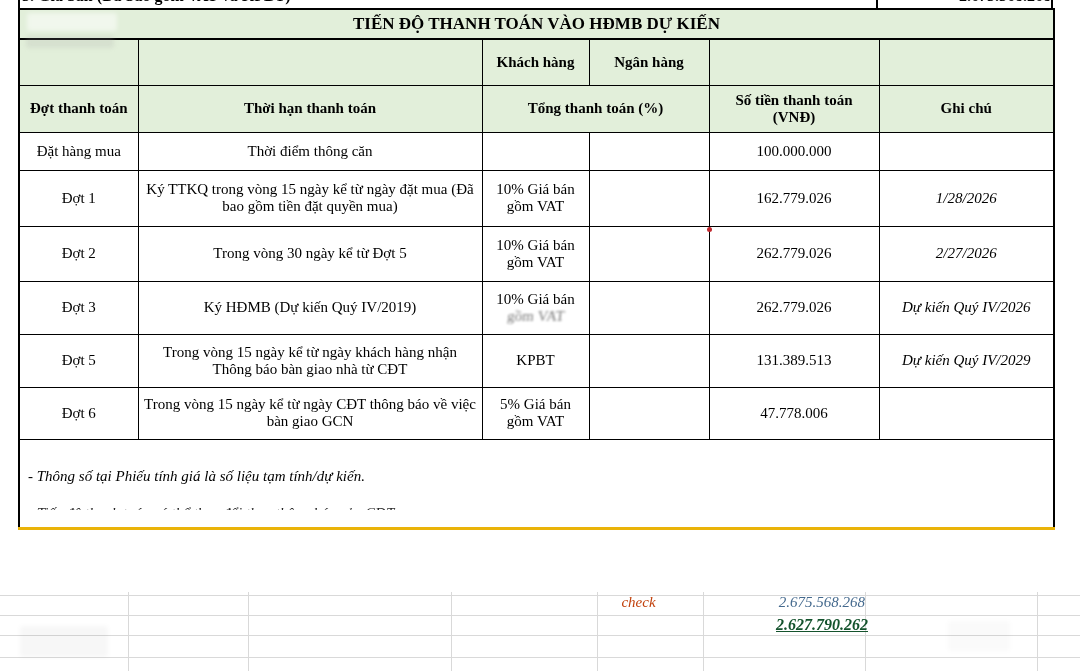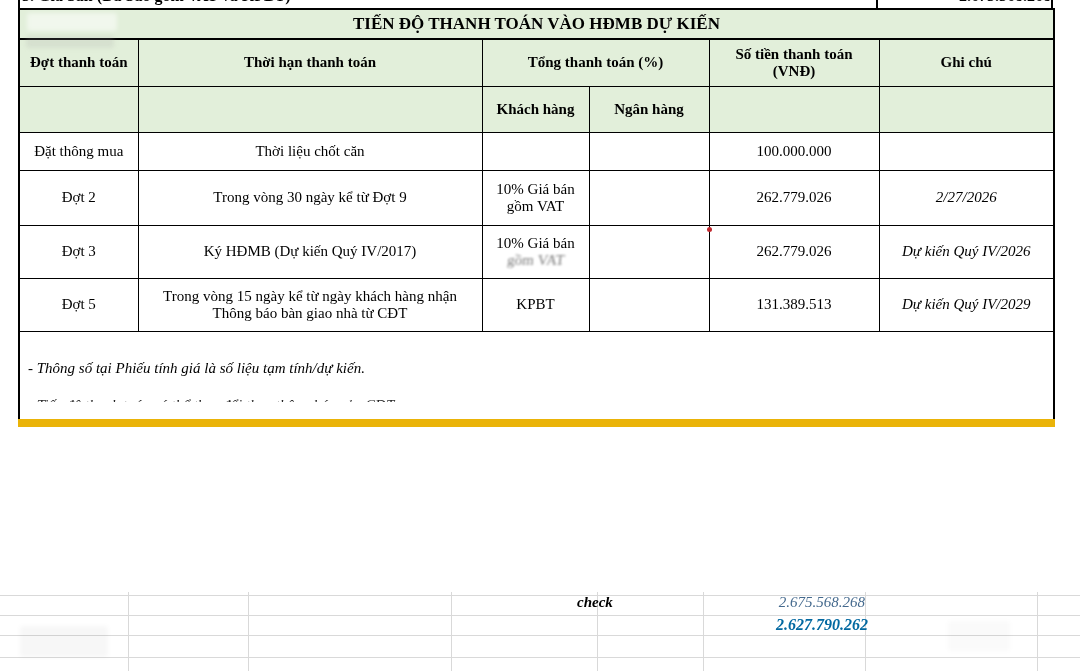--- a/index.html
+++ b/index.html
@@ -15,36 +15,36 @@
 
   
   table.sched { position: absolute; top: 8px; left: 18px; width: 1035px; border-collapse: collapse; table-layout: fixed; }
   table.sched td { border: 1.5px solid #000; vertical-align: middle; text-align: center; font-size: 15px; white-space: pre-line; padding: 2px 4px; }
   table.sched { border: 2px solid #000; }
   tr.title-row td { background: #e2efda; font-weight: bold; font-size: 17px; border: 2px solid #000; }
   tr.head td { background: #e2efda; font-weight: bold; }
   td.c-amt, td.t-amt { text-align: right; padding-right: 8px; }
   td.c-note, td.t-note { font-style: italic; }
   tr.total-row td { font-weight: bold; border-top: 2.5px solid #000; }
-  tr.note-row td { border-bottom: 8px solid #eab308; text-align: left; vertical-align: top; padding: 11px 0 0 8px; font-style: italic; }
+  tr.note-row td { border-bottom: 3px solid #eab308; text-align: left; vertical-align: top; padding: 11px 0 0 8px; font-style: italic; }
   .note2clip { height: 7px; overflow: hidden; line-height: 20px; margin-top: 1px; opacity: .85; }
   .blurred { filter: blur(1.1px); opacity: .55; transform: skewX(-6deg); }
 
   
   .dot { position: absolute; left: 707px; top: 227px; width: 5px; height: 5px; border-radius: 50%; background: #c1272d; }
 
   
   .gl { position: absolute; background: #d9d9d9; }
   .gl.v { width: 1px; top: 592px; height: 79px; }
   .gl.h { height: 1px; left: 0; width: 1080px; }
 
   
-  .check-label { position: absolute; left: 577px; top: 594px; width: 123px; text-align: left; font-style: italic; font-size: 15px; color: #000000; font-weight: bold; }
+  .check-label { position: absolute; left: 577px; top: 594px; width: 123px; text-align: center; font-style: italic; font-size: 15px; color: #c2410c; }
   .check-v1 { position: absolute; left: 713px; top: 594px; width: 152px; text-align: right; font-style: italic; font-size: 15px; color: #44698d; }
-  .check-v2 { position: absolute; left: 713px; top: 616px; width: 155px; text-align: right; font-style: italic; font-weight: bold; font-size: 16px; color: #0369a1; }
+  .check-v2 { position: absolute; left: 713px; top: 616px; width: 155px; text-align: right; font-style: italic; font-weight: bold; font-size: 16px; color: #14532d; text-decoration: underline; }
 
   
   .smudge { position: absolute; border-radius: 3px; filter: blur(2px); }
   .sm1 { left: 27px; top: 13px; width: 90px; height: 18px; background: rgba(255,255,255,.5); }
   .sm2 { left: 26px; top: 36px; width: 88px; height: 12px; background: rgba(160,160,160,.18); }
   .sm3 { left: 20px; top: 626px; width: 88px; height: 31px; background: rgba(0,0,0,.03); }
   .sm4 { left: 948px; top: 621px; width: 62px; height: 30px; background: rgba(0,0,0,.02); }
 </style>
 </head>
 <body>
@@ -65,69 +65,85 @@
         <col style="width:344px">
         <col style="width:107px">
       <col style="width:120px">
         <col style="width:170px">
         <col style="width:175px">
     </colgroup>
     <tbody>
       <tr class="title-row" style="height:30px">
         <td colspan="6">TIẾN ĐỘ THANH TOÁN VÀO HĐMB DỰ KIẾN</td>
       </tr>
+      <tr class="head" style="height:46px">
+        <td></td>
+        <td></td>
+        <td>Khách hàng</td>
+        <td>Ngân hàng</td>
+        <td></td>
+        <td></td>
+      </tr>
       <tr class="head" style="height:47px">
         <td>Đợt thanh toán</td>
         <td>Thời hạn thanh toán</td>
         <td colspan="2">Tổng thanh toán (%)</td>
         <td>Số tiền thanh toán
 (VNĐ)</td>
         <td>Ghi chú</td>
       </tr>
-      <tr class="head" style="height:46px">
-        <td></td>
-        <td></td>
-        <td>Khách hàng</td>
-        <td>Ngân hàng</td>
-        <td></td>
-        <td></td>
-      </tr>
     </tbody>
     <tbody id="rows-body">
         <tr style="height: 38px;">
-          <td class="c-inst">Đặt thông mua</td>
-          <td class="c-dead">Thời liệu chốt căn</td>
+          <td class="c-inst">Đặt hàng mua</td>
+          <td class="c-dead">Thời điểm thông căn</td>
           <td class="c-cust"></td>
           <td class="c-bank"></td>
           <td class="c-amt">100.000.000</td>
           <td class="c-note"></td>
         </tr>
+        <tr style="height: 56px;">
+          <td class="c-inst">Đợt 1</td>
+          <td class="c-dead">Ký TTKQ trong vòng 15 ngày kể từ ngày đặt mua (Đã bao gồm tiền đặt quyền mua)</td>
+          <td class="c-cust">10% Giá bán gồm VAT</td>
+          <td class="c-bank"></td>
+          <td class="c-amt">162.779.026</td>
+          <td class="c-note">1/28/2026</td>
+        </tr>
         <tr style="height: 55px;">
           <td class="c-inst">Đợt 2</td>
-          <td class="c-dead">Trong vòng 30 ngày kể từ Đợt 9</td>
+          <td class="c-dead">Trong vòng 30 ngày kể từ Đợt 5</td>
           <td class="c-cust">10% Giá bán gồm VAT</td>
           <td class="c-bank"></td>
           <td class="c-amt">262.779.026</td>
           <td class="c-note">2/27/2026</td>
         </tr>
         <tr style="height: 53px;">
           <td class="c-inst">Đợt 3</td>
-          <td class="c-dead">Ký HĐMB (Dự kiến Quý IV/2017)</td>
+          <td class="c-dead">Ký HĐMB (Dự kiến Quý IV/2019)</td>
           <td class="c-cust"><div>10% Giá bán</div><div class="blurred">gồm VAT</div></td>
           <td class="c-bank"></td>
           <td class="c-amt">262.779.026</td>
           <td class="c-note">Dự kiến Quý IV/2026</td>
         </tr>
         <tr style="height: 53px;">
           <td class="c-inst">Đợt 5</td>
           <td class="c-dead">Trong vòng 15 ngày kể từ ngày khách hàng nhận Thông báo bàn giao nhà từ CĐT</td>
           <td class="c-cust">KPBT</td>
           <td class="c-bank"></td>
           <td class="c-amt">131.389.513</td>
           <td class="c-note">Dự kiến Quý IV/2029</td>
+        </tr>
+        <tr style="height: 52px;">
+          <td class="c-inst">Đợt 6</td>
+          <td class="c-dead">Trong vòng 15 ngày kể từ ngày CĐT thông báo về việc bàn giao GCN</td>
+          <td class="c-cust">5% Giá bán gồm VAT</td>
+          <td class="c-bank"></td>
+          <td class="c-amt">47.778.006</td>
+          <td class="c-note"></td>
         </tr>
       </tbody>
     <tbody>
       <tr class="note-row" style="height:45px">
         <td colspan="6">
           <div>- Thông số tại Phiếu tính giá là số liệu tạm tính/dự kiến.</div>
           <div class="note2clip">- Tiến độ thanh toán có thể thay đổi theo thông báo của CĐT.</div>
         </td>
       </tr>
     </tbody>

